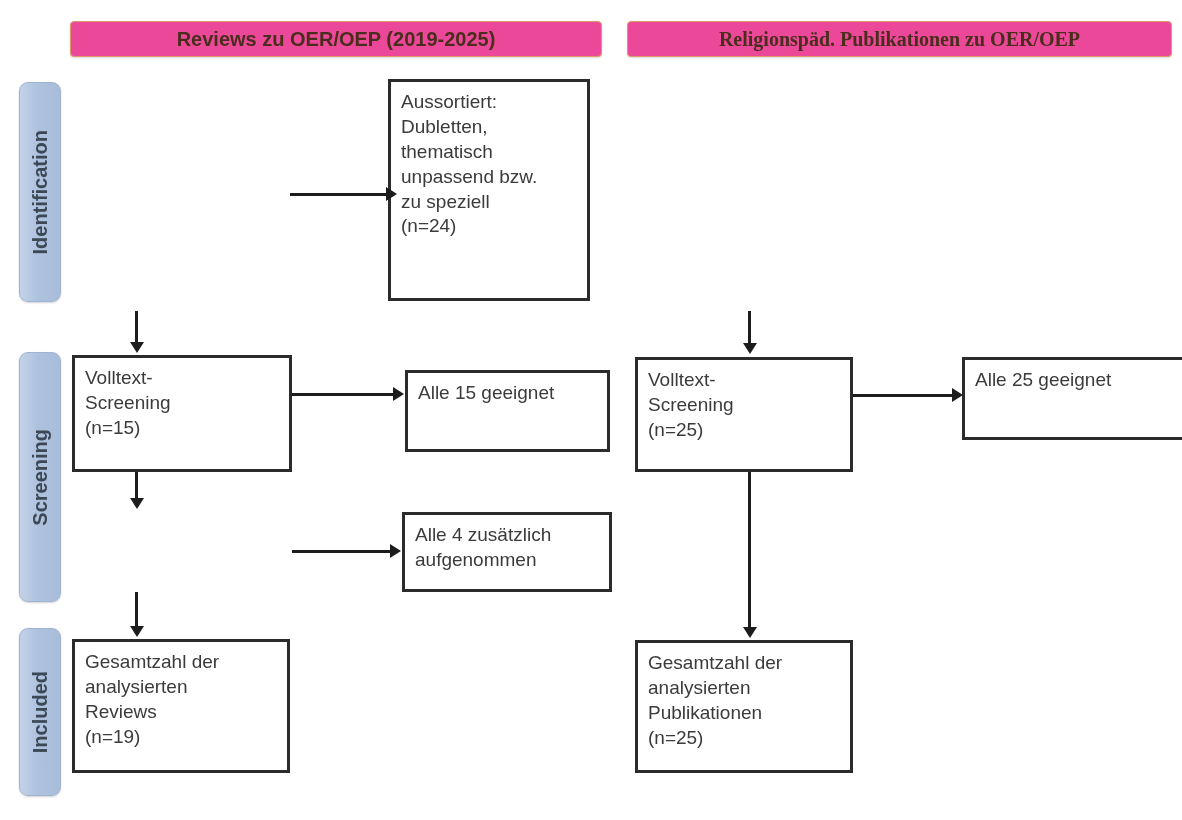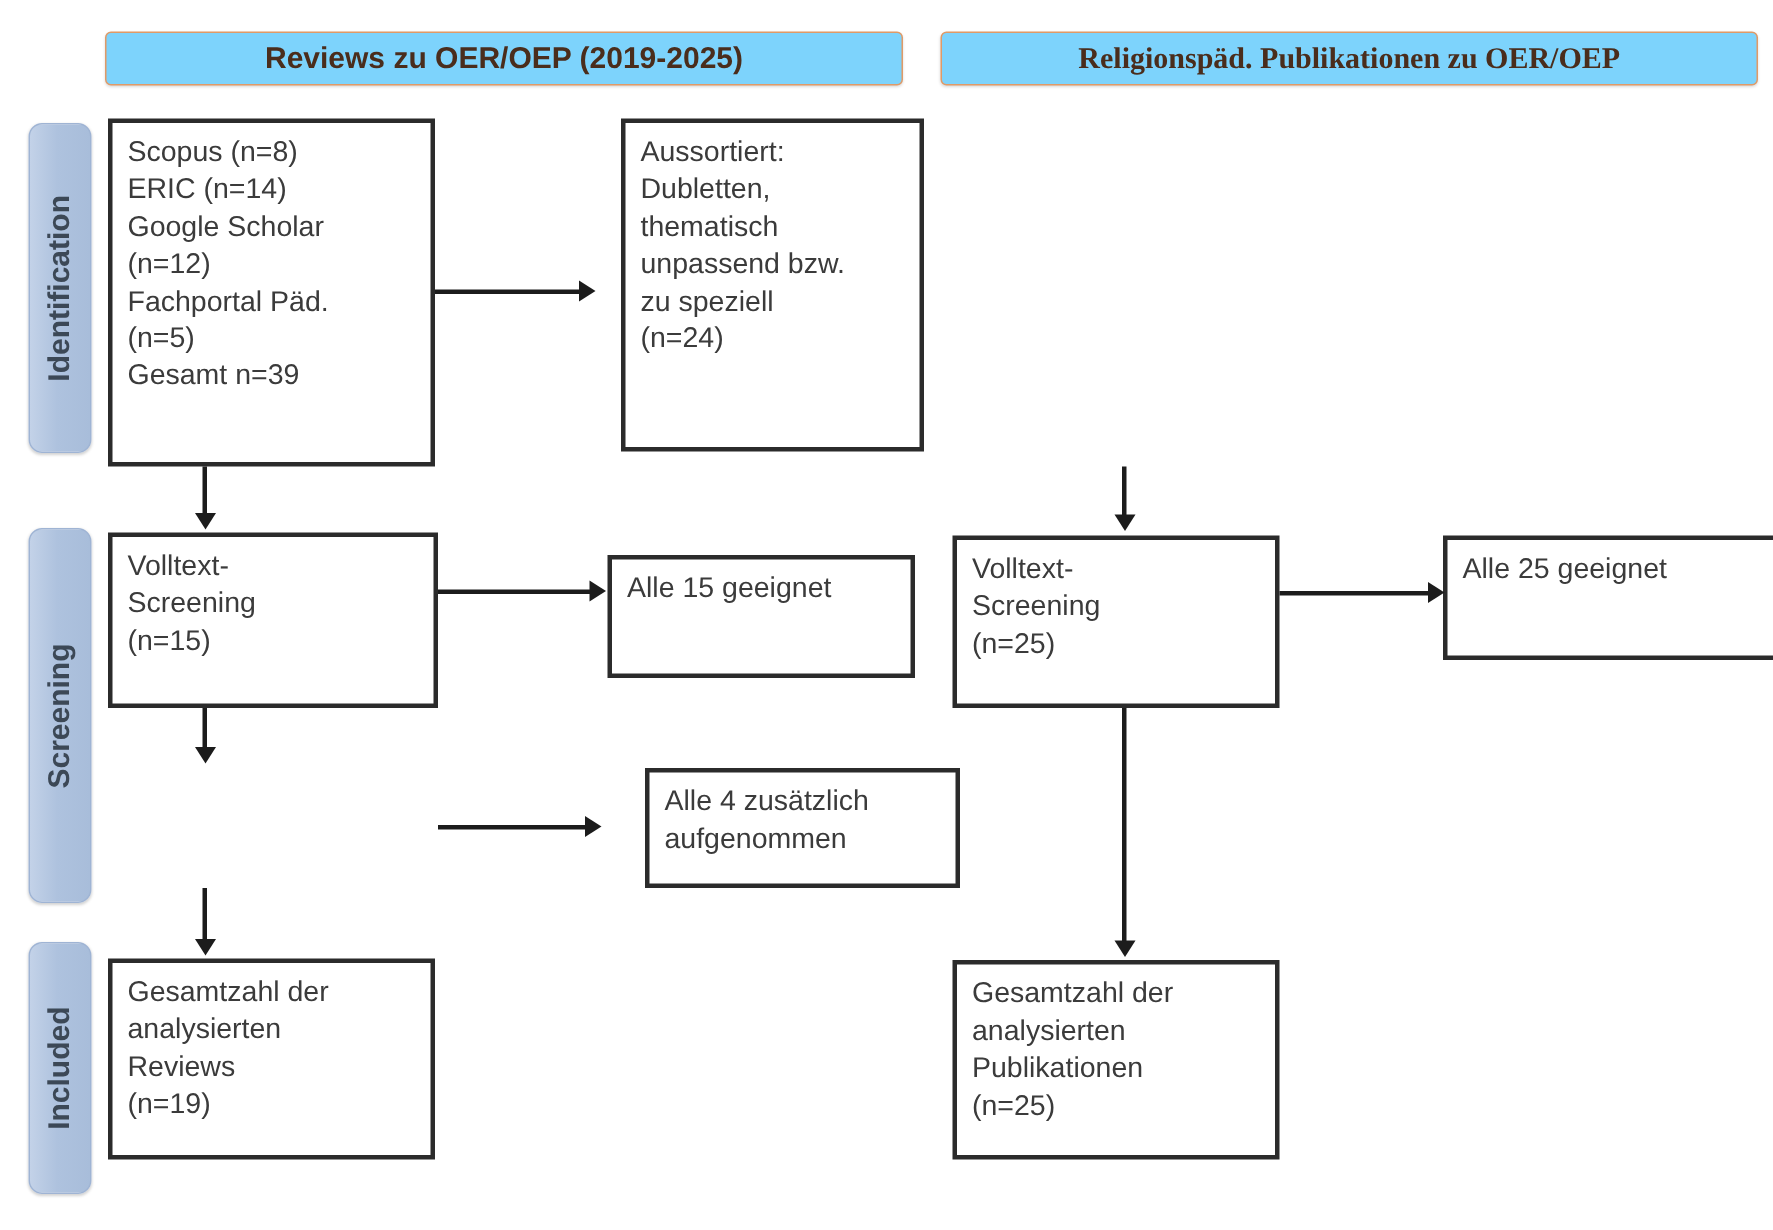--- a/index.html
+++ b/index.html
@@ -39,21 +39,21 @@
     color: #3c4856;
     letter-spacing: 0px;
     white-space: nowrap;
   }
 
   
   .col-header {
     position: absolute;
     height: 34px;
     border-radius: 4px;
-    background: #7dd3fc;
+    background: #ec4899;
     border: 1px solid #e09a67;
     box-shadow: 0 1px 2px rgba(0,0,0,0.15);
     display: flex;
     align-items: center;
     justify-content: center;
   }
   .col-header span {
     font-size: 20px;
     font-weight: bold;
     color: #4a2d1c;
@@ -119,31 +119,22 @@
     <span>Included</span>
   </div>
 
   <div class="col-header" style="left:70px; top:21px; width:530px;">
     <span>Reviews zu OER/OEP (2019-2025)</span>
   </div>
   <div class="col-header" style="left:627px; top:21px; width:543px;font-family:Liberation Serif, serif;">
     <span>Religionspäd. Publikationen zu OER/OEP</span>
   </div>
 
-  <div class="flow-box" style="left:72px; top:79px; width:218px; height:232px;">
-    <p>Scopus (n=8)
-ERIC (n=14)
-Google Scholar
-(n=12)
-Fachportal Päd.
-(n=5)
-Gesamt n=39</p>
-  </div>
-
-  <div class="flow-box" style="left:414px; top:79px; width:202px; height:222px;">
+
+  <div class="flow-box" style="left:388px; top:79px; width:202px; height:222px;">
     <p>Aussortiert:
 Dubletten,
 thematisch
 unpassend bzw.
 zu speziell
 (n=24)</p>
   </div>
 
   <div class="line-h" style="left:290px; top:193px; width:97px;"></div>
   <div class="arrow-right" style="left:386px; top:187px;"></div>
@@ -161,21 +152,21 @@
     <p>Alle 15 geeignet</p>
   </div>
 
   <div class="line-h" style="left:292px; top:393px; width:102px;"></div>
   <div class="arrow-right" style="left:393px; top:387px;"></div>
 
   <div class="line-v" style="left:135px; top:472px; height:28px;"></div>
   <div class="arrow-down" style="left:130px; top:498px;"></div>
 
 
-  <div class="flow-box small" style="left:402px; top:512px; width:210px; height:80px;margin-left:28px;">
+  <div class="flow-box small" style="left:402px; top:512px; width:210px; height:80px;">
     <p>Alle 4 zusätzlich
 aufgenommen</p>
   </div>
 
   <div class="line-h" style="left:292px; top:550px; width:99px;"></div>
   <div class="arrow-right" style="left:390px; top:544px;"></div>
 
   <div class="line-v" style="left:135px; top:592px; height:36px;"></div>
   <div class="arrow-down" style="left:130px; top:626px;"></div>
 

